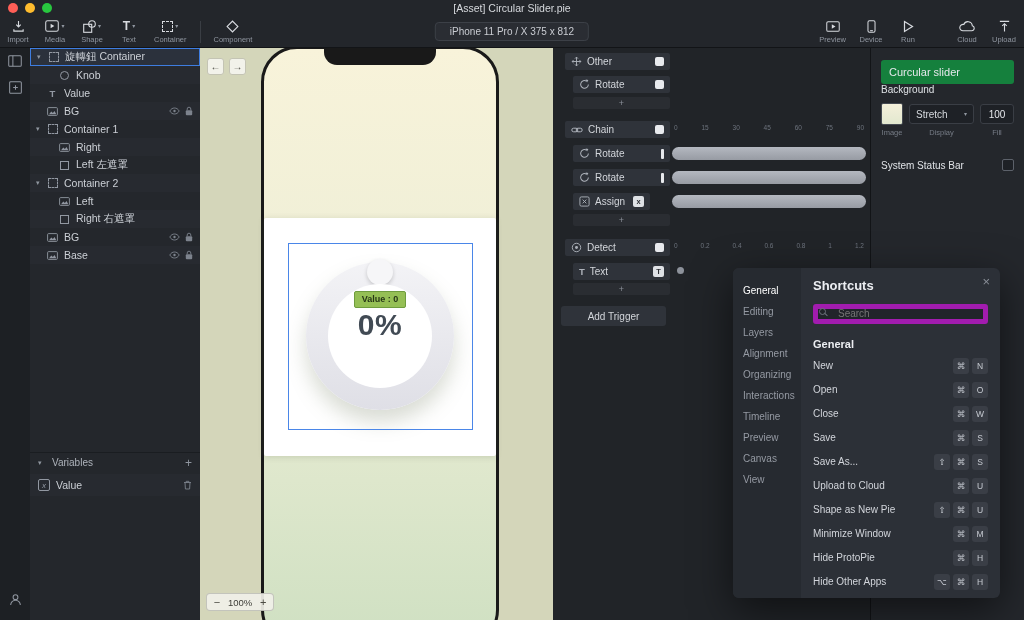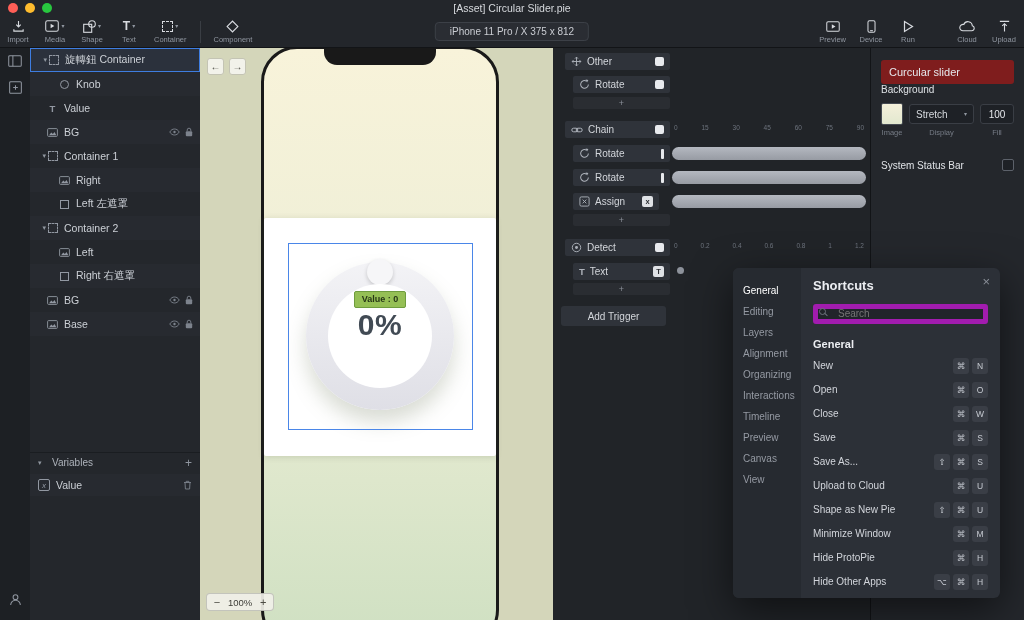--- a/index.html
+++ b/index.html
@@ -35,22 +35,22 @@
     line-height:17px; padding:0 14px; border:1px solid #3c4047; background:#2a2d33;
     border-radius:4px; font-size:10px; color:#c9ccd2; white-space:nowrap; }
 
   
   .strip { position:absolute; left:0; top:48px; bottom:0; width:30px; background:#1d2024; }
   .strip-ico { width:30px; height:26px; display:flex; align-items:center; justify-content:center; color:#9096a0; }
   .strip-user { position:absolute; bottom:8px; left:0; }
 
   
   .layers { position:absolute; left:30px; top:48px; bottom:0; width:170px; background:#24272c; overflow:hidden; }
-  .lrow { display:flex; align-items:center; height:24px; padding-left:6px; font-size:10.5px;
-    color:#ccd0d6; white-space:nowrap; overflow:hidden;text-align:right; }
+  .lrow { display:flex; align-items:center; height:18px; padding-left:6px; font-size:10.5px;
+    color:#ccd0d6; white-space:nowrap; overflow:hidden; }
   .lrow.alt { background:#272a30; }
   .lrow.sel { background:#2b313c; border:1px solid #3e7de0; }
   .tri { width:10px; flex:0 0 10px; font-size:7px; color:#9096a0; }
   .lic { width:13px; flex:0 0 13px; margin-right:5px; display:flex; align-items:center;
     justify-content:center; color:#9298a2; }
   .lrow.child { padding-left:28px; }
   .lright { margin-left:auto; display:flex; gap:5px; padding-right:7px; align-items:center; color:#7d838d; }
   .ic-container { width:10px; height:10px; border:1px dashed #9298a2; }
   .ic-circle { width:9px; height:9px; border:1.3px solid #9298a2; border-radius:50%; }
   .ic-mask { width:9px; height:9px; border:1px solid #9298a2; }
@@ -106,21 +106,21 @@
     border-radius:3px; display:flex; align-items:center; justify-content:center; font-size:10px; color:#d3d6db; }
   .ruler { position:absolute; left:119px; width:194px; height:12px; display:flex;
     justify-content:space-between; font-size:6.5px; color:#6d737d; padding:0 2px; }
   .tbar { position:absolute; left:119px; width:194px; height:13px; border-radius:7px;
     background:linear-gradient(180deg,#b4b8c0,#979ba3); }
   .kdot { position:absolute; left:124px; width:7px; height:7px; border-radius:50%; background:#8d929b; }
 
   
   .props { position:absolute; left:870px; top:48px; right:0; bottom:0; background:#24272c;
     border-left:1px solid #121417; padding:10px; }
-  .scene-title { height:24px; line-height:24px; background:#7f1d1d; border-radius:3px; padding:0 8px;
+  .scene-title { height:24px; line-height:24px; background:#15803d; border-radius:3px; padding:0 8px;
     font-size:11px; color:#e6e8ec; margin-top:2px; }
   .plabel { font-size:10px; color:#dfe2e6; }
   .bgrow { display:flex; gap:6px; margin-top:8px; align-items:center; }
   .thumb { width:22px; height:22px; background:linear-gradient(180deg,#f4f0da,#e2e8cf);
     border:1px solid #454a52; border-radius:2px; flex:0 0 22px; }
   .ddl { flex:1; height:20px; background:#1e2126; border:1px solid #3a3e45; border-radius:3px;
     display:flex; align-items:center; padding:0 6px; font-size:10px; color:#d6d9de; }
   .ddl .caretm { margin-left:auto; }
   .fillin { width:34px; height:20px; background:#1e2126; border:1px solid #3a3e45; border-radius:3px;
     color:#e6e8ec; font-size:10px; text-align:center; font-family:inherit; flex:0 0 34px; }
@@ -528,21 +528,21 @@
     <span class="tic">
         <svg width="11" height="11" viewBox="0 0 12 12">
           <path d="M10.2 6A4.2 4.2 0 1 1 8.2 2.4" fill="none" stroke="currentColor" stroke-width="1.1"></path>
           <path d="M7.2 0.6l3 .6-1.4 2.6z" fill="currentColor"></path>
         </svg>
       </span>
     <span>Rotate</span>
     <span class="vbar"></span>
   </div>
   <div class="tbar" style="top:123px;"></div>
-  <div class="trow" style="top:145px;left:20px;width:86px;justify-content:space-between;">
+  <div class="trow" style="top:145px;left:20px;width:77px;justify-content:space-between;">
     <span class="tic">
         <svg width="11" height="11" viewBox="0 0 12 12" fill="none" stroke="currentColor" stroke-width="1">
           <rect x="1" y="1" width="10" height="10" rx="1.5"></rect>
           <path d="M4 4l4 4M8 4l-4 4"></path>
         </svg>
       </span>
     <span>Assign</span>
     <span class="fbox">x</span>
   </div>
   <div class="tbar" style="top:147px;"></div>

